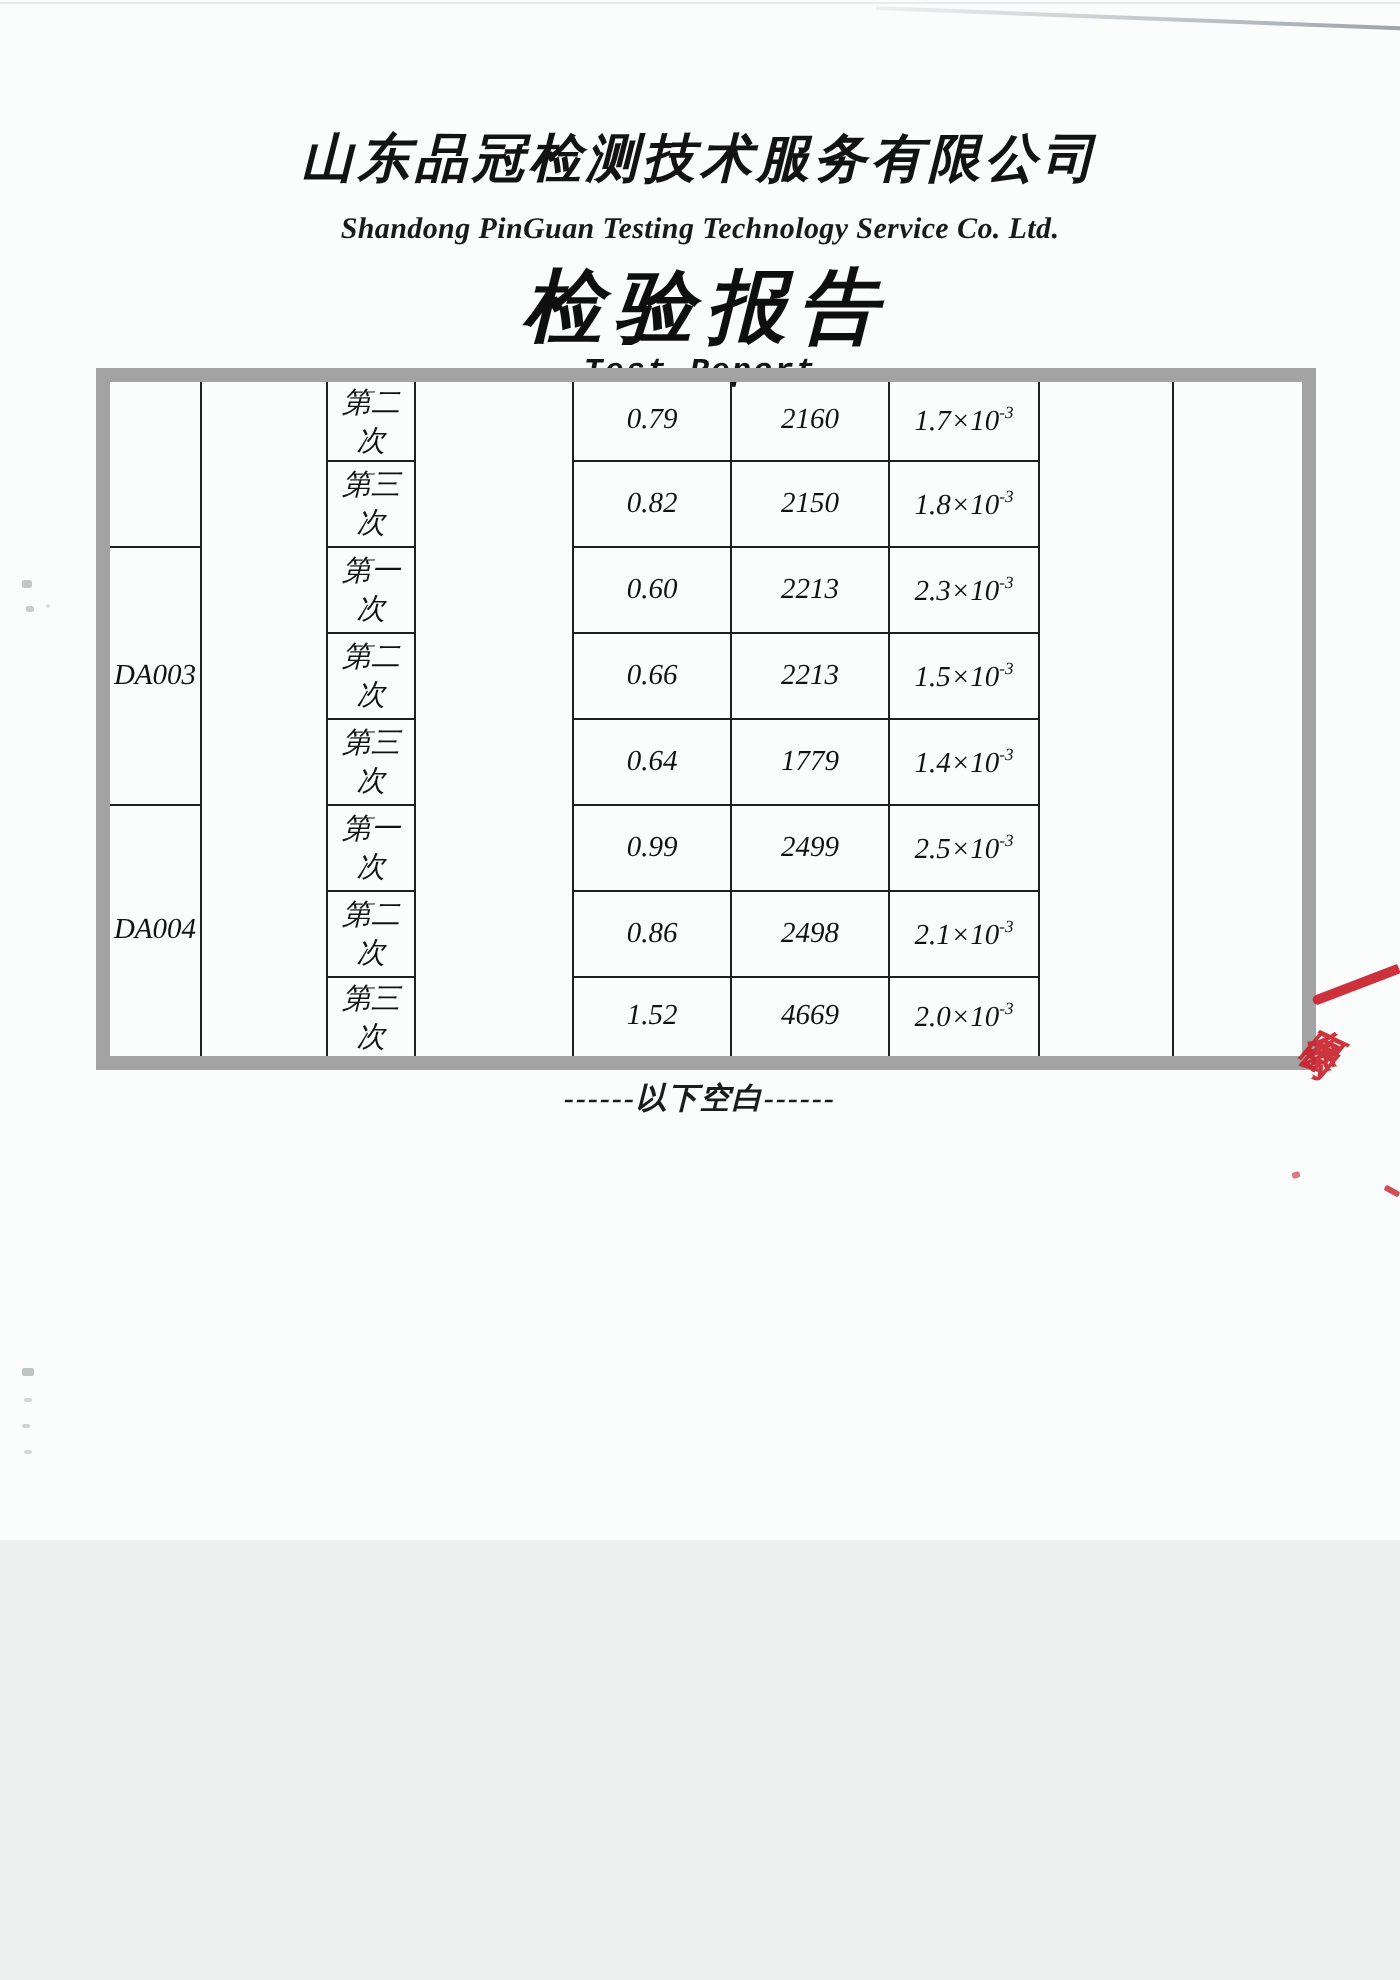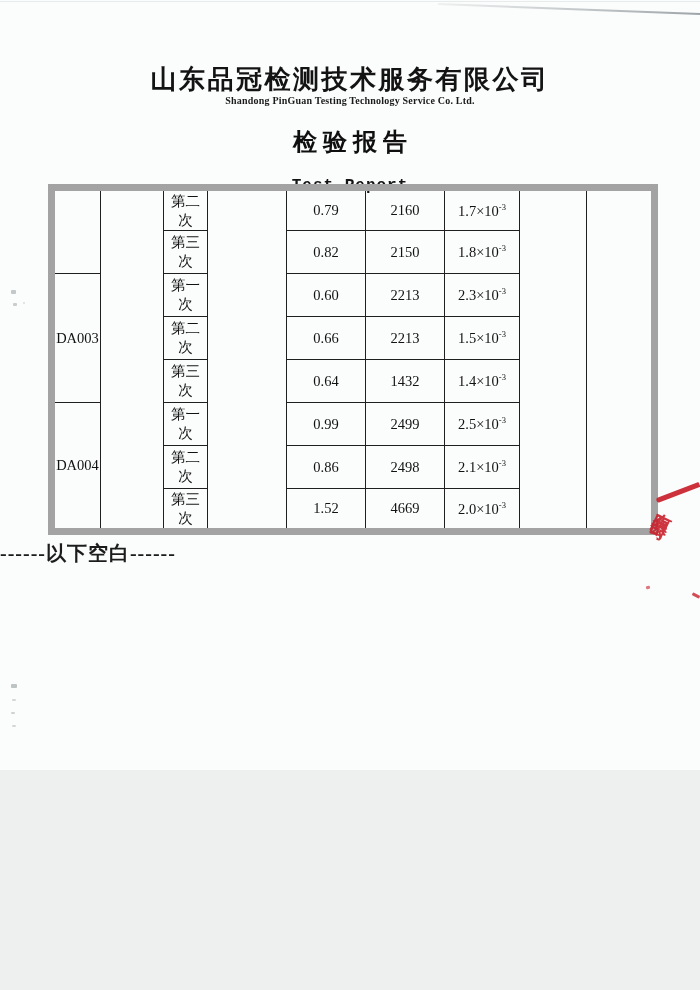--- a/index.html
+++ b/index.html
@@ -1,21 +1,21 @@
 <!DOCTYPE html>
 <html><head>
 <meta charset="utf-8">
 <style>
   * { margin:0; padding:0; box-sizing:border-box; }
   html,body { width:700px; height:990px; }
   body { font-family:"Liberation Serif", serif; background:#eef0f0; }
 
   .page {
     position:relative; width:700px; height:770px; overflow:hidden;
-    background:#fbfcfc; color:#161616;
+    background:#fbfcfc; color:#161616;font-style:italic;
   }
 
   
   .scan-top-line {
     position:absolute; top:1px; left:0; width:700px; height:1px;
     background:rgba(195,202,204,0.35);
   }
   .scan-diag-line {
     position:absolute; top:3px; left:438px; width:266px; height:2px;
     background:linear-gradient(to right, rgba(165,172,175,0.15), rgba(140,148,152,0.85));
@@ -31,27 +31,27 @@
   .speck.s7 { left:12px; top:725px; width:4px; height:2px; opacity:.35; }
 
   
   .hdr { position:absolute; top:0; left:0; width:700px; text-align:center; }
   .company-zh {
     position:absolute; top:62px; width:700px;
     font-size:26px; font-weight:bold; letter-spacing:2.5px;
     font-family:"Liberation Sans", sans-serif; color:#131313;
   }
   .company-en {
-    position:absolute; top:95px; width:700px;
-    font-size:10px; font-weight:bold; letter-spacing:.2px;
+    position:absolute; top:107px; width:700px;
+    font-size:15px; font-weight:bold; letter-spacing:.2px;
     font-family:"Liberation Serif", serif; color:#1a1a1a;
   }
   .title-zh {
     position:absolute; top:126px; width:700px;
-    font-size:24px; font-weight:bold; letter-spacing:6px; text-indent:6px;
+    font-size:40px; font-weight:bold; letter-spacing:6px; text-indent:6px;
     font-family:"Liberation Sans", sans-serif; color:#0f0f0f;
   }
   .title-en {
     position:absolute; top:177px; width:700px;
     font-size:16px; font-weight:bold; letter-spacing:1px;
     font-family:"Liberation Mono", monospace; color:#141414;
   }
 
   
   table.results {
@@ -62,22 +62,22 @@
   table.results td {
     border:1.5px solid #1f1f1f; padding:0; height:43px;
     text-align:center; vertical-align:middle;
     font-size:14.5px; color:#121212; font-family:"Liberation Serif", serif;
   }
   td.trial { font-size:14px; }
   td.sci sup { font-size:8.5px; vertical-align:super; letter-spacing:0; }
 
   
   .end-marker {
-    position:absolute; top:540px; left:0; width:700px; 
-    font-size:20px; font-weight:bold; color:#1c1c1c; letter-spacing:1px;
+    position:absolute; top:540px; left:0; width:700px; text-align:center;
+    font-size:15px; font-weight:bold; color:#1c1c1c; letter-spacing:1px;
   }
 
   
   .stamp { position:absolute; left:644px; top:468px; width:56px; height:140px; pointer-events:none; }
   .stamp-stroke {
     position:absolute; left:11px; top:22px; width:46px; height:5px;
     background:#c9202b; border-radius:3px 1px 1px 3px;
     transform:rotate(-21deg); opacity:.92;
   }
   .stamp-text {
@@ -163,21 +163,21 @@
       </tr>
       <tr>
         <td class="trial">第二次</td>
         <td>0.66</td>
         <td>2213</td>
         <td class="sci"><span>1.5×10</span><sup>-3</sup></td>
       </tr>
       <tr>
         <td class="trial">第三次</td>
         <td>0.64</td>
-        <td>1432</td>
+        <td>1779</td>
         <td class="sci"><span>1.4×10</span><sup>-3</sup></td>
       </tr>
       <tr>
         <td rowspan="3">DA004</td>
         <td class="trial">第一次</td>
         <td>0.99</td>
         <td>2499</td>
         <td class="sci"><span>2.5×10</span><sup>-3</sup></td>
       </tr>
       <tr>

